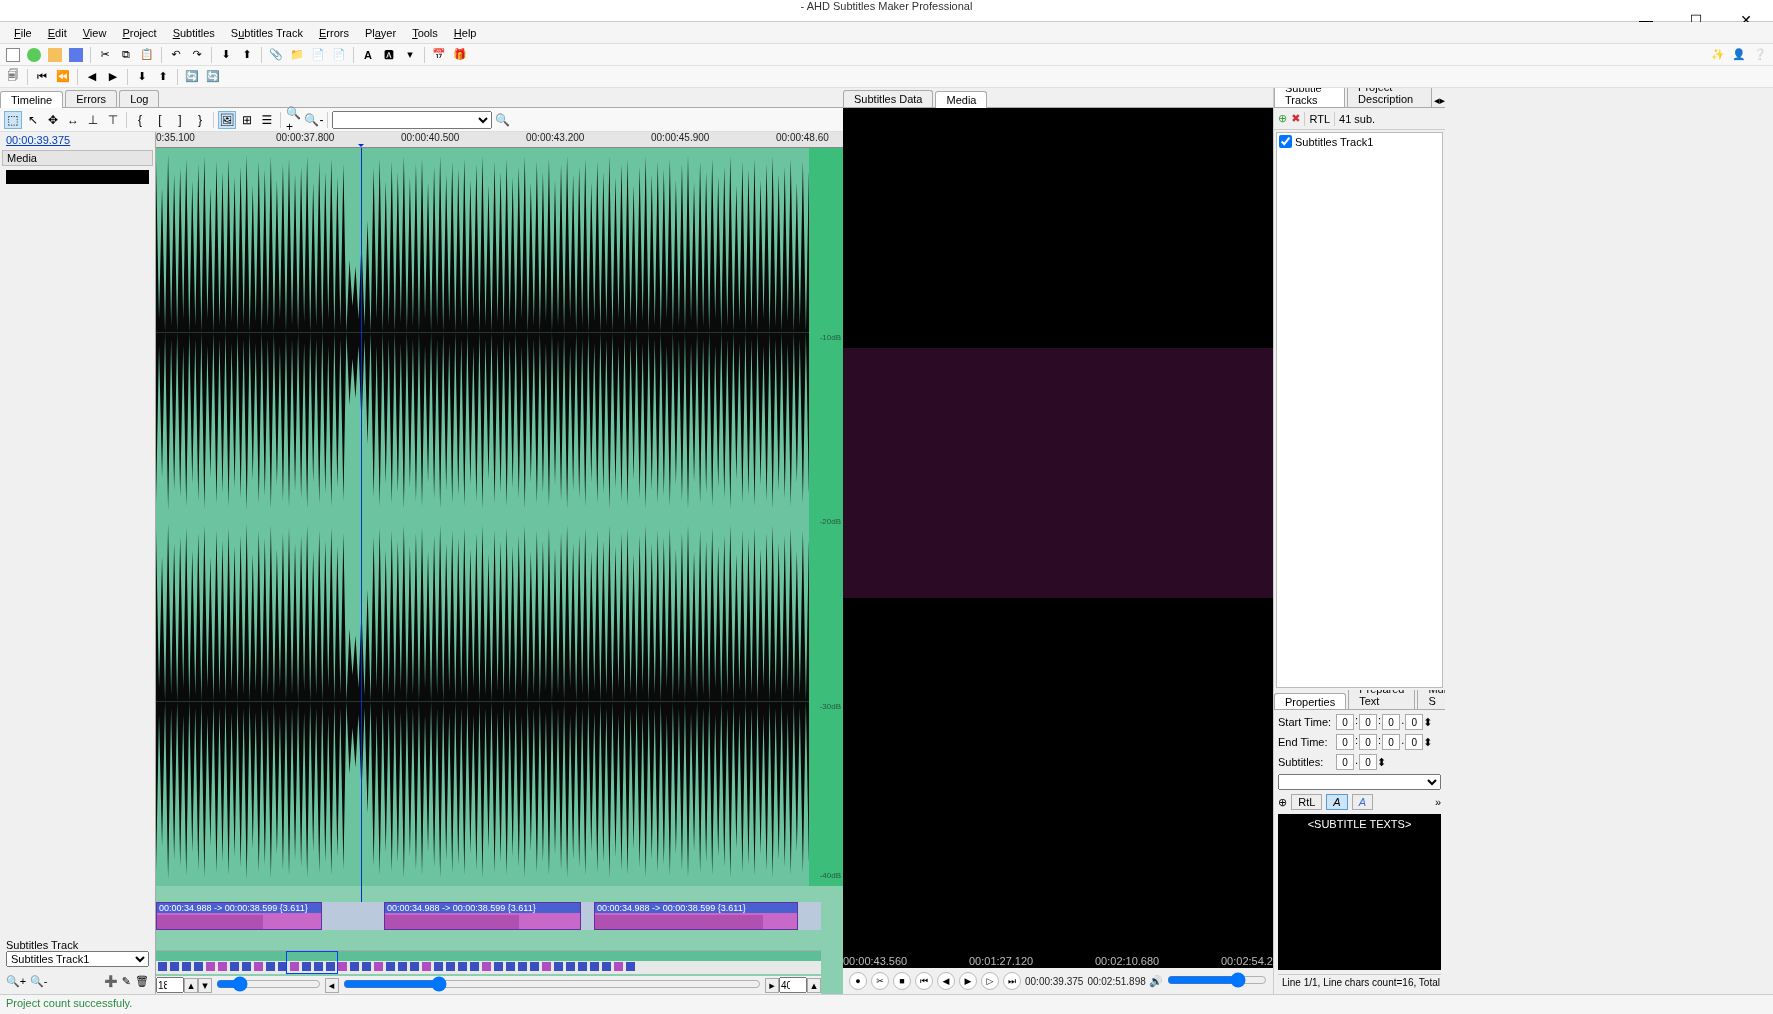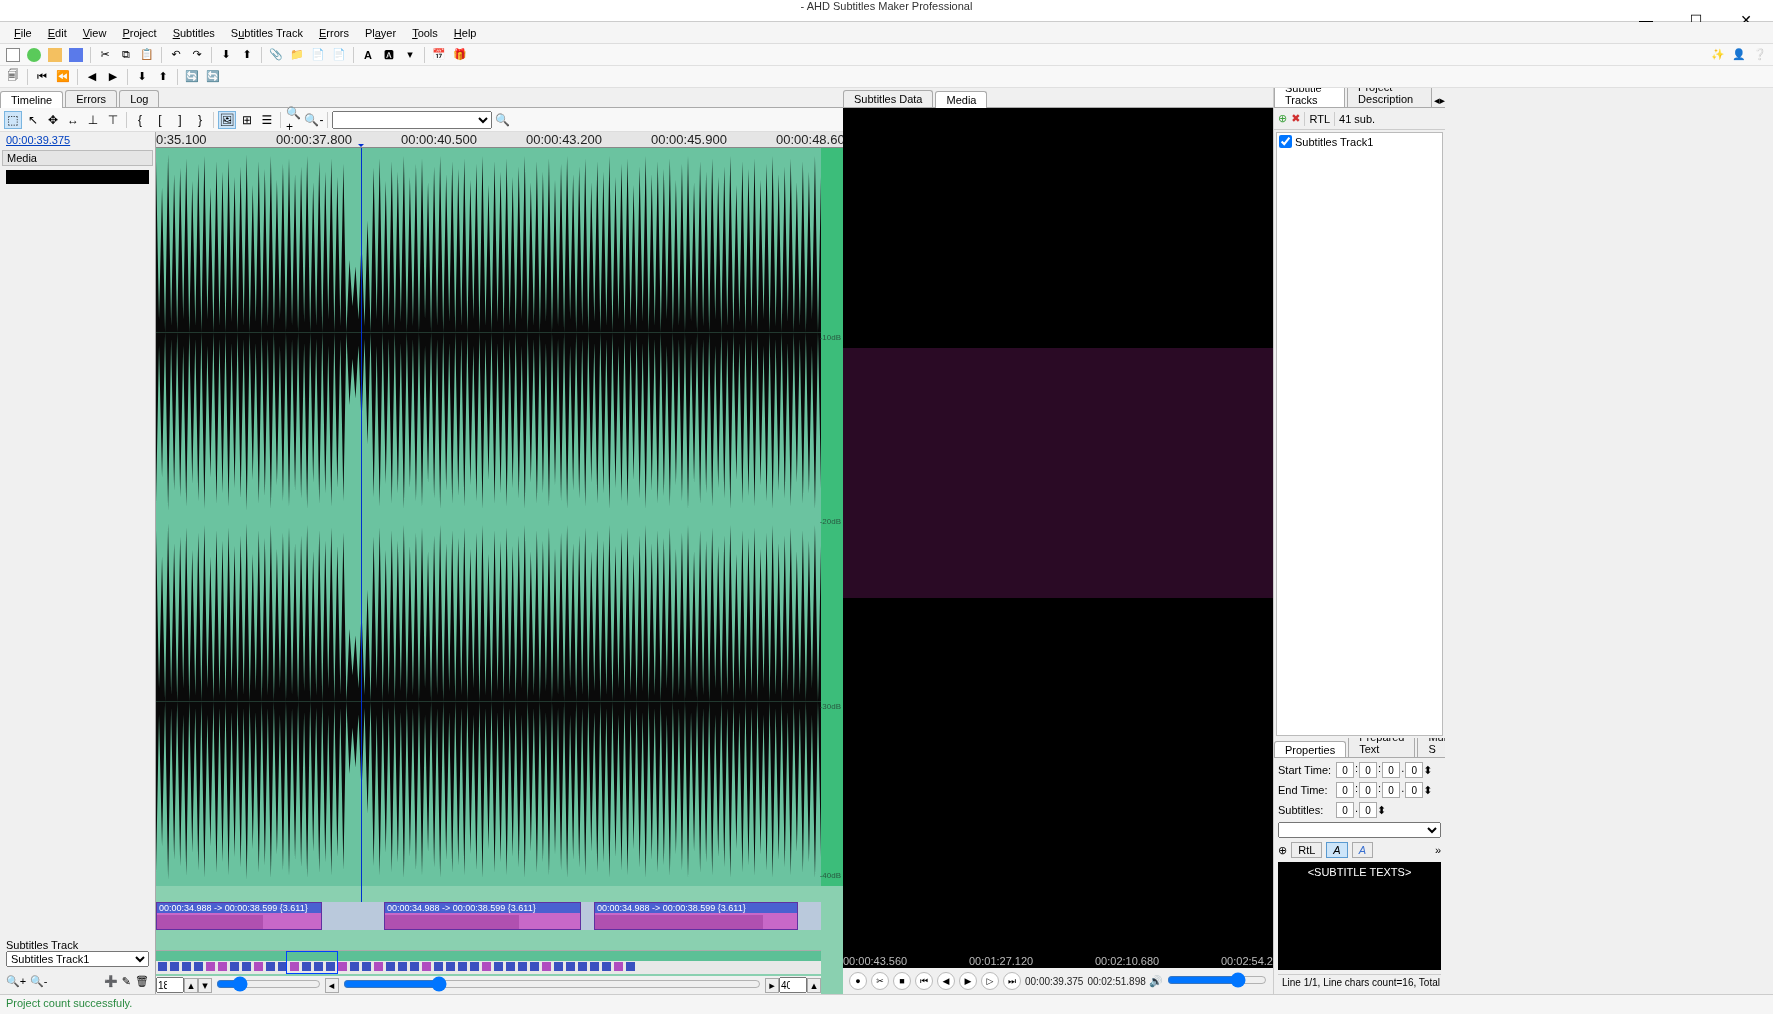--- a/index.html
+++ b/index.html
@@ -45,24 +45,24 @@
 .tl-body { flex: 1; display: flex; overflow: hidden; }
 .tl-sidebar { width: 156px; background: #f0f0f0; border-right: 1px solid #aaa; display: flex; flex-direction: column; }
 .tl-time-label { color: #0040c0; text-decoration: underline; padding: 2px 6px; }
 .tl-media-label { background: #e5e5e5; border: 1px solid #bbb; padding: 1px 4px; margin: 2px; }
 .tl-media-name { background: #000; height: 14px; margin: 2px 6px; }
 .tl-track-label { margin-top: auto; padding: 6px; }
 .tl-track-label select { width: 100%; }
 
 .tl-canvas { flex: 1; position: relative; background: #8ad0b0; overflow: hidden; }
 .ruler { height: 16px; background: #e5e5e5; border-bottom: 1px solid #888; display: flex; position: relative; }
-.ruler .tick { position: absolute; font-size: 13px; color: #222; top: 0; }
+.ruler .tick { position: absolute; font-size: 10px; color: #222; top: 0; }
 .waveform { position: absolute; left: 0; right: 22px; top: 16px; bottom: 108px; background: #6bc3a0; }
 .waveform svg { width: 100%; height: 100%; }
-.dbscale { position: absolute; right: 0; top: 16px; bottom: 108px; width: 22px; background: #3cbd7a; }
+.dbscale { position: absolute; right: 0; top: 16px; bottom: 108px; width: 34px; background: #3cbd7a; }
 .dbscale .db { font-size: 8px; color: #2a5a42; position: absolute; right: 2px; }
 .playhead { position: absolute; top: 16px; bottom: 64px; width: 1px; background: #0030d0; left: 205px; }
 .playhead::before { content:''; position:absolute; top:-4px; left:-3px; width:0; height:0; border:3px solid transparent; border-top-color:#0030d0; }
 
 .subtitle-track { position: absolute; left: 0; right: 22px; bottom: 64px; height: 28px; background: #bac9dc; }
 .sub-block { position: absolute; top: 0; bottom: 0; background: #c868c8; border: 1px solid #6030a0; }
 .sub-block .hdr { background: #4a60d0; color: #fff; font-size: 9px; padding: 0 2px; white-space: nowrap; overflow: hidden; }
 .sub-block .fill { position: absolute; top: 12px; bottom: 0; left: 0; background: #b050b0; }
 
 .minimap { position: absolute; left: 0; right: 22px; bottom: 20px; height: 24px; background: #e8e8e8; border-top: 1px solid #aaa; }
@@ -101,21 +101,21 @@
 .props-body { padding: 4px; display: flex; flex-direction: column; gap: 4px; }
 .prop-row { display: flex; align-items: center; gap: 0; }
 .prop-row label { width: 58px; }
 .prop-row .time { display: flex; gap: 0; }
 .prop-row .time input { width: 18px; height: 16px; font-size: 10px; text-align: center; border: 1px solid #aaa; }
 .prop-row .time span { padding: 0 1px; }
 .prop-row select { flex: 1; }
 .rtl-row { display: flex; align-items: center; gap: 4px; }
 .rtl-btn { padding: 1px 6px; border: 1px solid #aaa; background: #eee; }
 .rtl-btn.active { background: #cde5f9; border-color: #5a9ad0; }
-.sub-text-area { background: #000; color: #fff; text-align: center; padding: 4px; height: 108px; font-size: 10px; }
+.sub-text-area { background: #000; color: #fff; text-align: center; padding: 4px; height: 156px; font-size: 10px; }
 .status-line { border-top: 1px solid #ccc; padding: 2px 4px; font-size: 10px; white-space: nowrap; overflow: hidden; }
 
 
 .statusbar { height: 20px; background: #f5f5f5; border-top: 1px solid #ccc; padding: 2px 6px; color: #2a8a40; }
 
 
 .ic { display: inline-block; width: 14px; height: 14px; }
 .ic-new { background: #fff; border: 1px solid #888; }
 .ic-open { background: #f4c060; }
 .ic-save { background: #5a7aea; }

